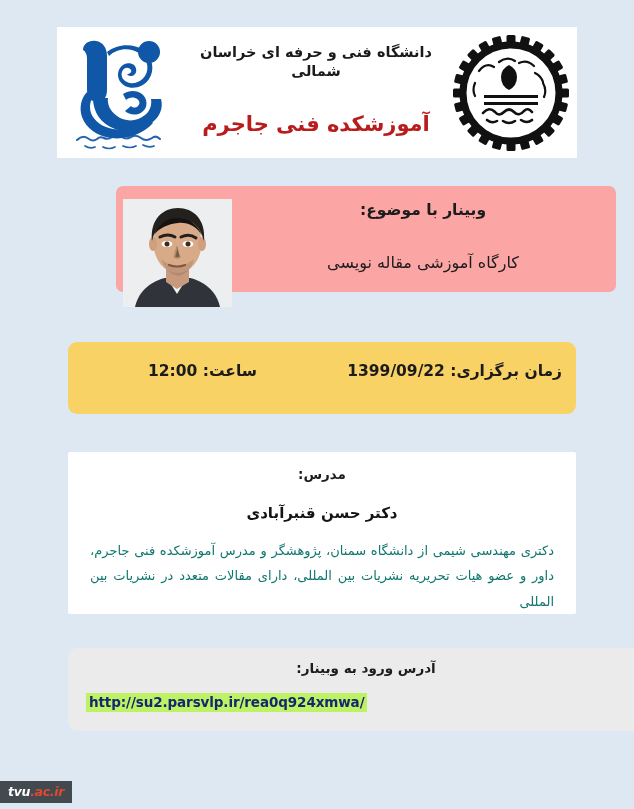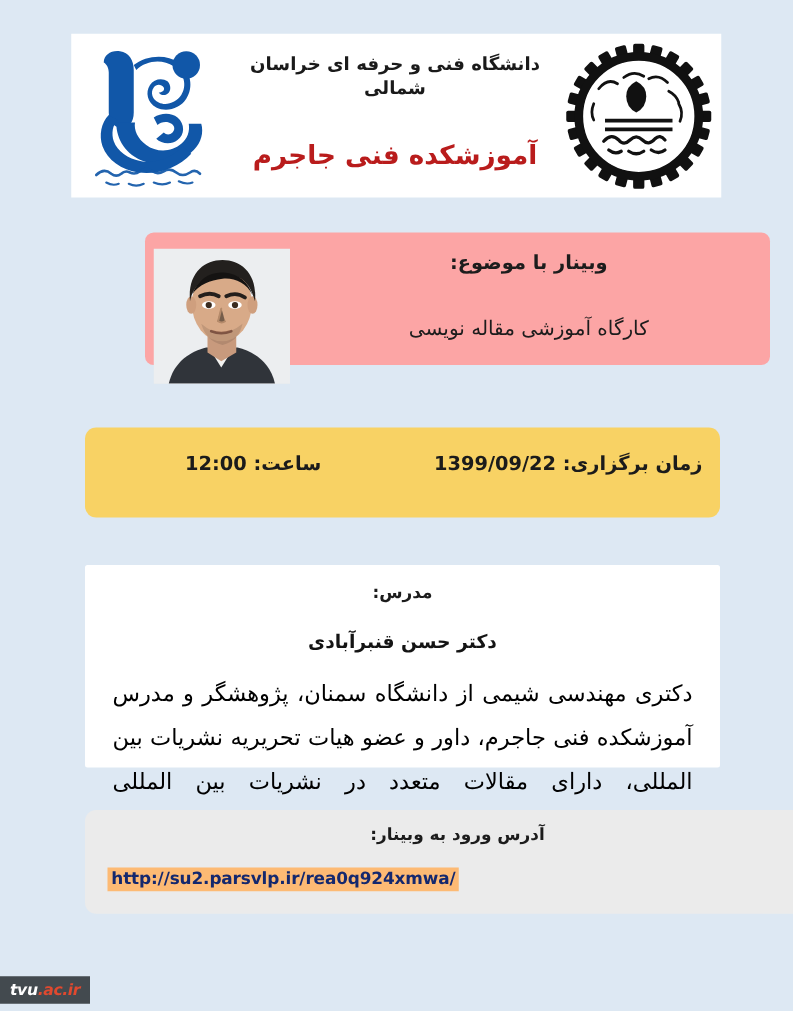--- a/index.html
+++ b/index.html
@@ -177,22 +177,22 @@
   .presenter-name {
     text-align: center;
     font-size: 15px;
     font-weight: bold;
     color: #141414;
     margin-bottom: 16px;
   }
   .presenter-bio {
     text-align: justify;
     text-align-last: justify;
-    font-size: 18px;
-    color: #000000;
+    font-size: 13px;
+    color: #0f766e;
     line-height: 1.95;
     direction: rtl;
   }
 
   
   .link-card {
     position: absolute;
     left: 68px;
     top: 648px;
     width: 596px;
@@ -209,21 +209,21 @@
     font-weight: bold;
     color: #1c1c1c;
     margin-bottom: 16px;
   }
   .link-url-wrap {
     direction: ltr;
     text-align: left;
   }
   .link-url {
     display: inline-block;
-    background: #fdba74;
+    background: #bef264;
     color: #14286e;
     font-size: 13.5px;
     font-weight: bold;
     font-family: "DejaVu Sans", "Liberation Sans", sans-serif;
     padding: 1px 3px 2px 3px;
     text-decoration: none;
     letter-spacing: -0.1px;
     white-space: nowrap;
   }
 

